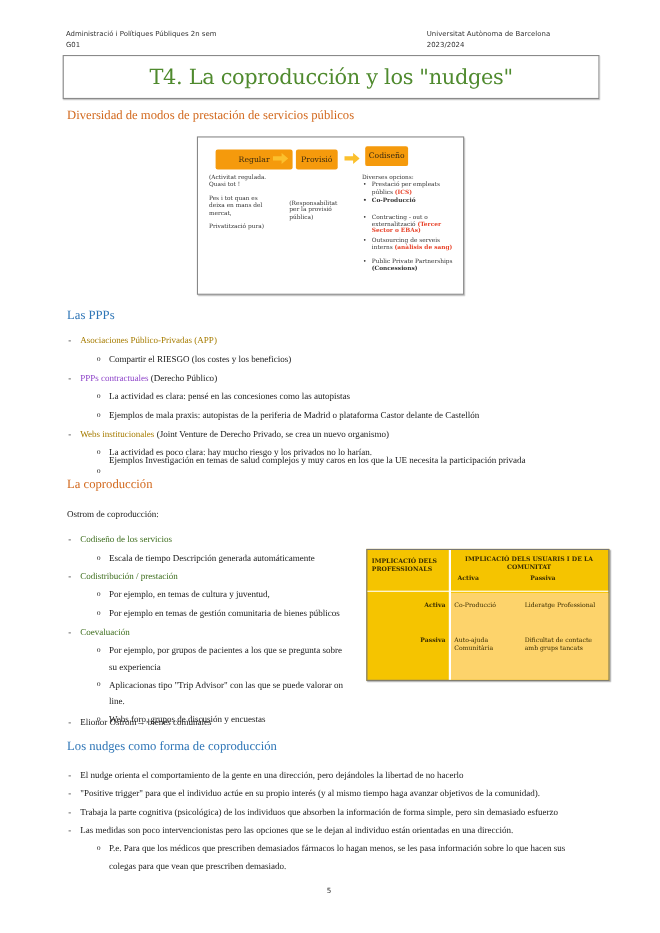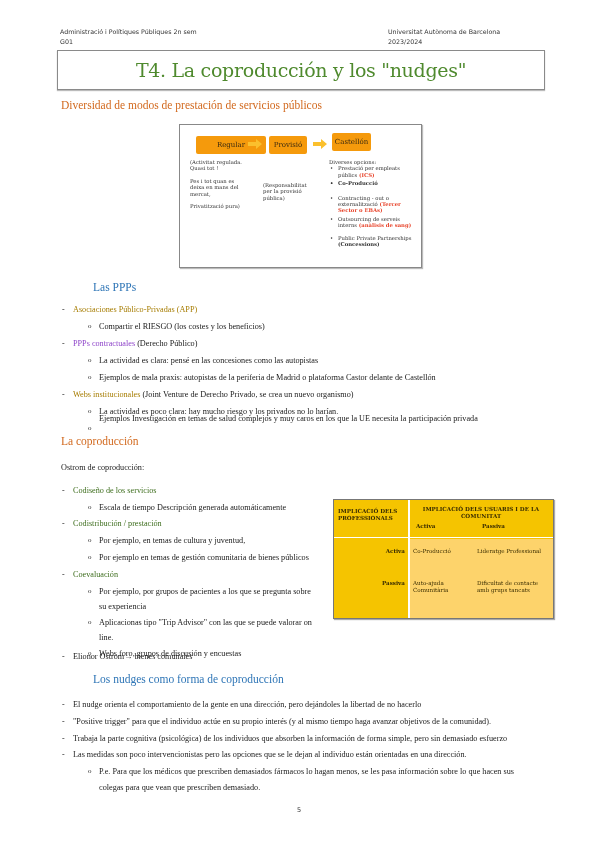--- a/index.html
+++ b/index.html
@@ -4,21 +4,21 @@
 <style>
   html, body { margin: 0; padding: 0; background: #ffffff; }
   body { width: 600px; height: 848px; position: relative; overflow: hidden; font-family: "Liberation Serif", serif; color: #1a1a1a; }
   .hdr { position: absolute; top: 27px; font-family: "DejaVu Sans", sans-serif; font-size: 6.3px; line-height: 10px; color: #333; }
   .hdr.left { left: 60px; }
   .hdr.right { left: 388px; }
   .title-box { position: absolute; left: 57px; top: 50px; width: 486px; height: 38px; border: 1px solid #8a8a8a; box-shadow: 0 1px 1px #bbb; display: flex; align-items: center; justify-content: center; }
   .title-box span { font-family: "DejaVu Serif", serif; font-size: 19px; color: #4f8a2e; letter-spacing: -0.3px; }
   .h2 { position: absolute; left: 61px; font-family: "Liberation Serif", serif; font-size: 11.5px; }
   .h2.orange { color: #d2691e; }
-  .h2.blue { color: #2e75b6; margin-left: 32px; }
+  .h2.blue { color: #2e75b6; }
 
   
   .diagram { position: absolute; left: 179px; top: 124px; width: 241px; height: 142px; border: 1px solid #888; background: #fff; box-shadow: 1px 1px 1px #bbb; }
   .stage { position: absolute; top: 11px; height: 18px; background: #f59a0c; border-radius: 2px; font-family: "DejaVu Serif", serif; font-size: 7px; color: #3a2a10; display: flex; align-items: center; justify-content: center; }
   .arrow { position: absolute; top: 14px; width: 14px; height: 10px; }
   .dtext { position: absolute; font-family: "DejaVu Serif", serif; font-size: 5.3px; line-height: 6.4px; color: #333; }
   .dtext ul { margin: 0; padding: 0 0 0 9px; list-style: none; }
   .dtext li { position: relative; margin-bottom: 2px; }
   .dtext li::before { content: "•"; position: absolute; left: -8px; }
   .red { color: #e8452c; font-weight: bold; }
@@ -62,21 +62,21 @@
 
 <div class="diagram">
   <div class="stage" style="left:16px;width:70px">Regular</div>
   <svg class="arrow" style="left:68px" viewBox="0 0 14 10">
       <polygon points="0,3 8,3 8,0 14,5 8,10 8,7 0,7" fill="#fbc02d"></polygon>
     </svg>
   <div class="stage" style="left:89px;width:38px">Provisió</div>
   <svg class="arrow" style="left:133px" viewBox="0 0 14 10">
       <polygon points="0,3 8,3 8,0 14,5 8,10 8,7 0,7" fill="#fbc02d"></polygon>
     </svg>
-  <div class="stage" style="left:152px;width:39px;top:8px">Castellón</div>
+  <div class="stage" style="left:152px;width:39px;top:8px">Codiseño</div>
 
   <div class="dtext" style="left:10px;top:34px;width:58px">
     <div>(Activitat regulada. Quasi tot !</div>
     <div style="margin-top:6px">Pes i tot quan es deixa en mans del mercat,</div>
     <div style="margin-top:6px">Privatització pura)</div>
   </div>
   <div class="dtext" style="left:83px;top:57px;width:52px">
     <div>(Responsabilitat per la provisió pública)</div>
   </div>
   <div class="dtext" style="left:149px;top:34px;width:90px">

